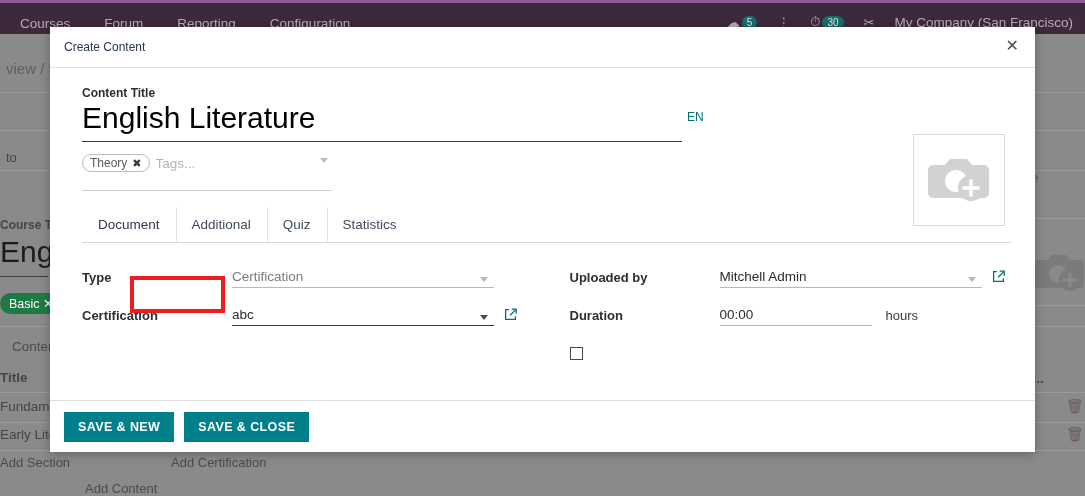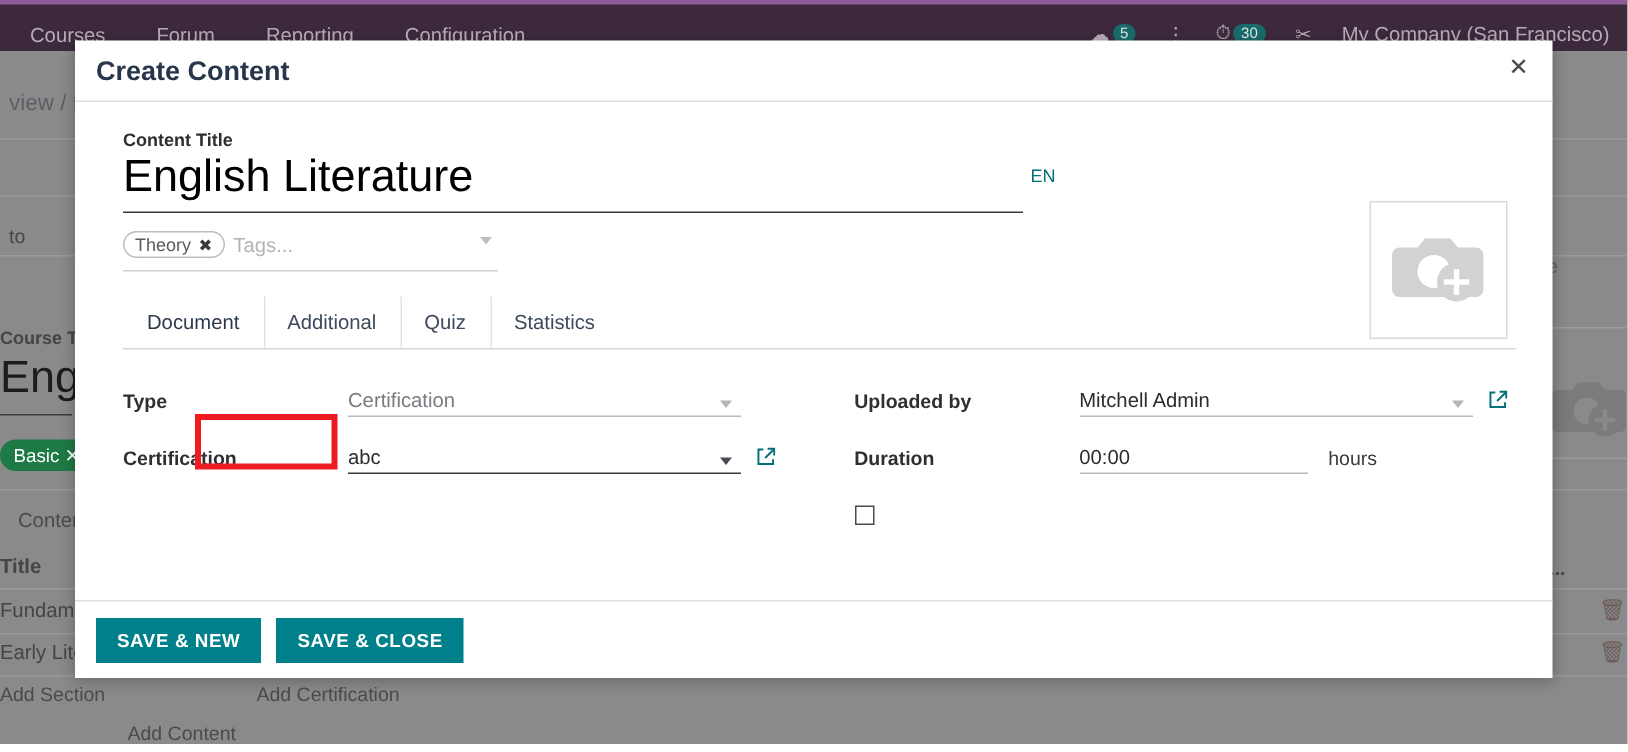--- a/index.html
+++ b/index.html
@@ -7,21 +7,21 @@
     margin: 0; padding: 0;
     width: 1085px; height: 501px;
     overflow: hidden;
     font-family: "Liberation Sans", sans-serif;
     background: #ffffff;
   }
   #screen {
     position: relative;
     width: 1085px; height: 496px;
     overflow: hidden;
-    background: #701a75;
+    background: #fde047;
   }
 
   
   .bg-layer {
     position: absolute; inset: 0;
     background: #8a8a8a;
   }
   .bg-topbar {
     position: absolute; left: 0; top: 0; width: 1085px; height: 34px;
     background: #3c2a3c;
@@ -86,21 +86,21 @@
     display: flex; flex-direction: column;
   }
   .modal-header {
     position: relative;
     height: 41px;
     border-bottom: 1px solid #dfdfdf;
     display: flex; align-items: center;
   }
   .modal-title {
     margin-left: 14px;
-    font-size: 18px; font-weight: bold; color: #27364b;
+    font-size: 12px; font-weight: normal; color: #27364b;
   }
   .modal-close {
     position: absolute; right: 16px; top: 11px;
     font-size: 16px; color: #4a4a52; cursor: pointer;
     line-height: 1;
   }
   .modal-body {
     position: relative;
     flex: 1 1 auto;
     padding: 0;
@@ -148,21 +148,21 @@
     position: absolute; left: 605px; top: 24px;
     font-size: 12px; color: #00707a; font-weight: normal;
     cursor: pointer;
   }
 
   .tags-row {
     margin-top: 12px;
     width: 250px;
     border-bottom: 1px solid #cfcfcf;
     display: flex; align-items: center;
-    padding-bottom: 8px;
+    padding-bottom: 18px;
     position: relative;
   }
   .tag-pill {
     border: 1px solid #bdbdbd; border-radius: 11px;
     font-size: 12px; color: #5a5a60;
     padding: 1px 7px; display: inline-flex; align-items: center; gap: 5px;
     background: #fff;
   }
   .tag-x { font-size: 11px; color: #3a3a40; cursor: pointer; }
   .tags-placeholder {

